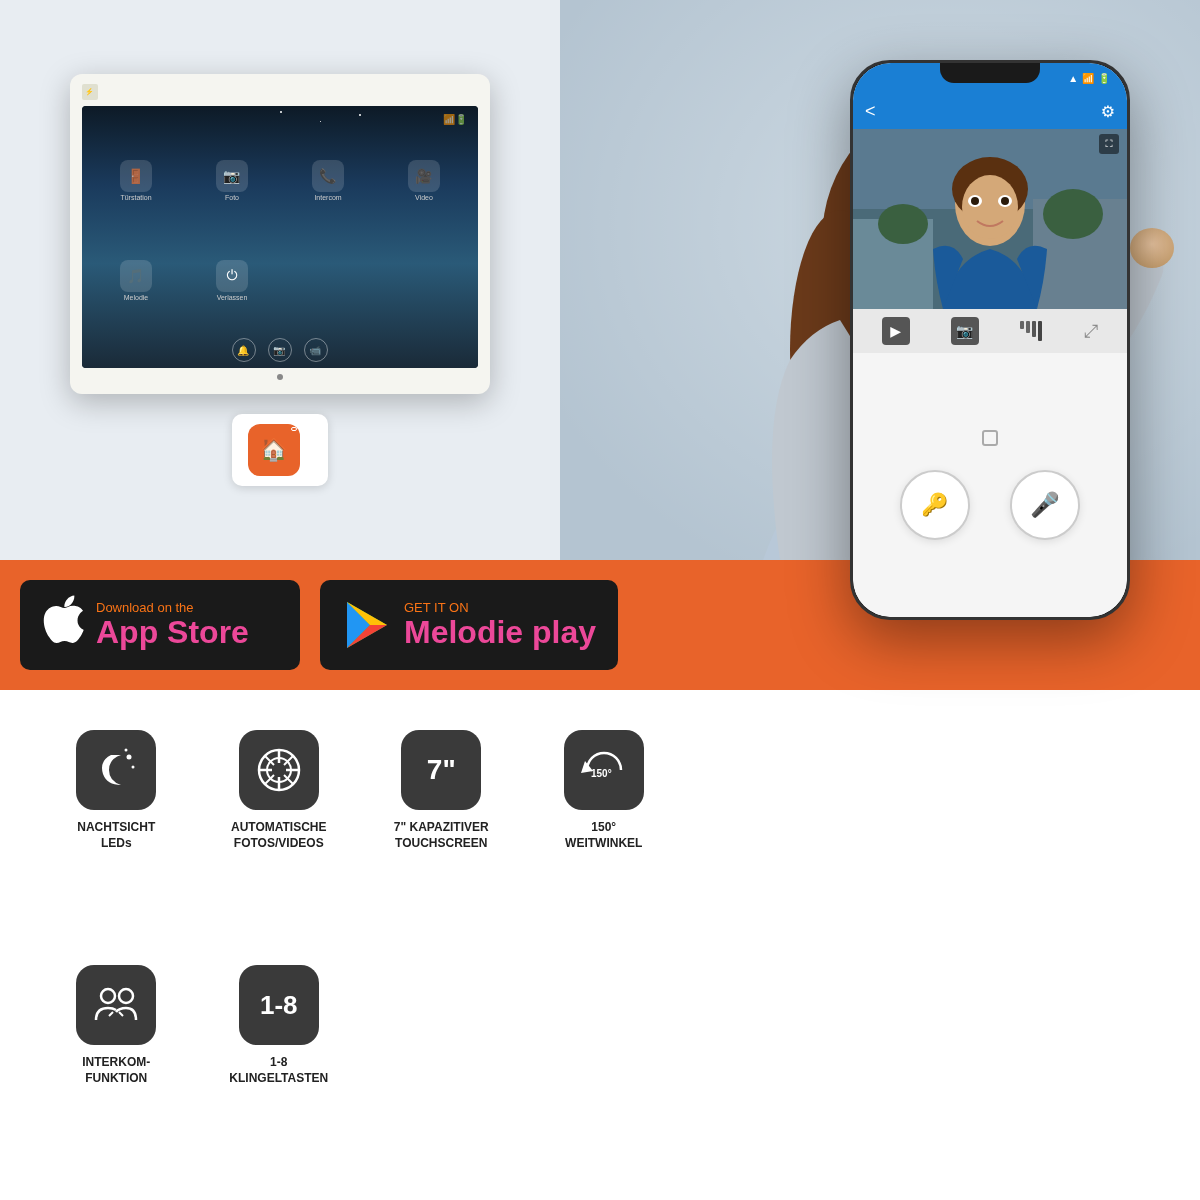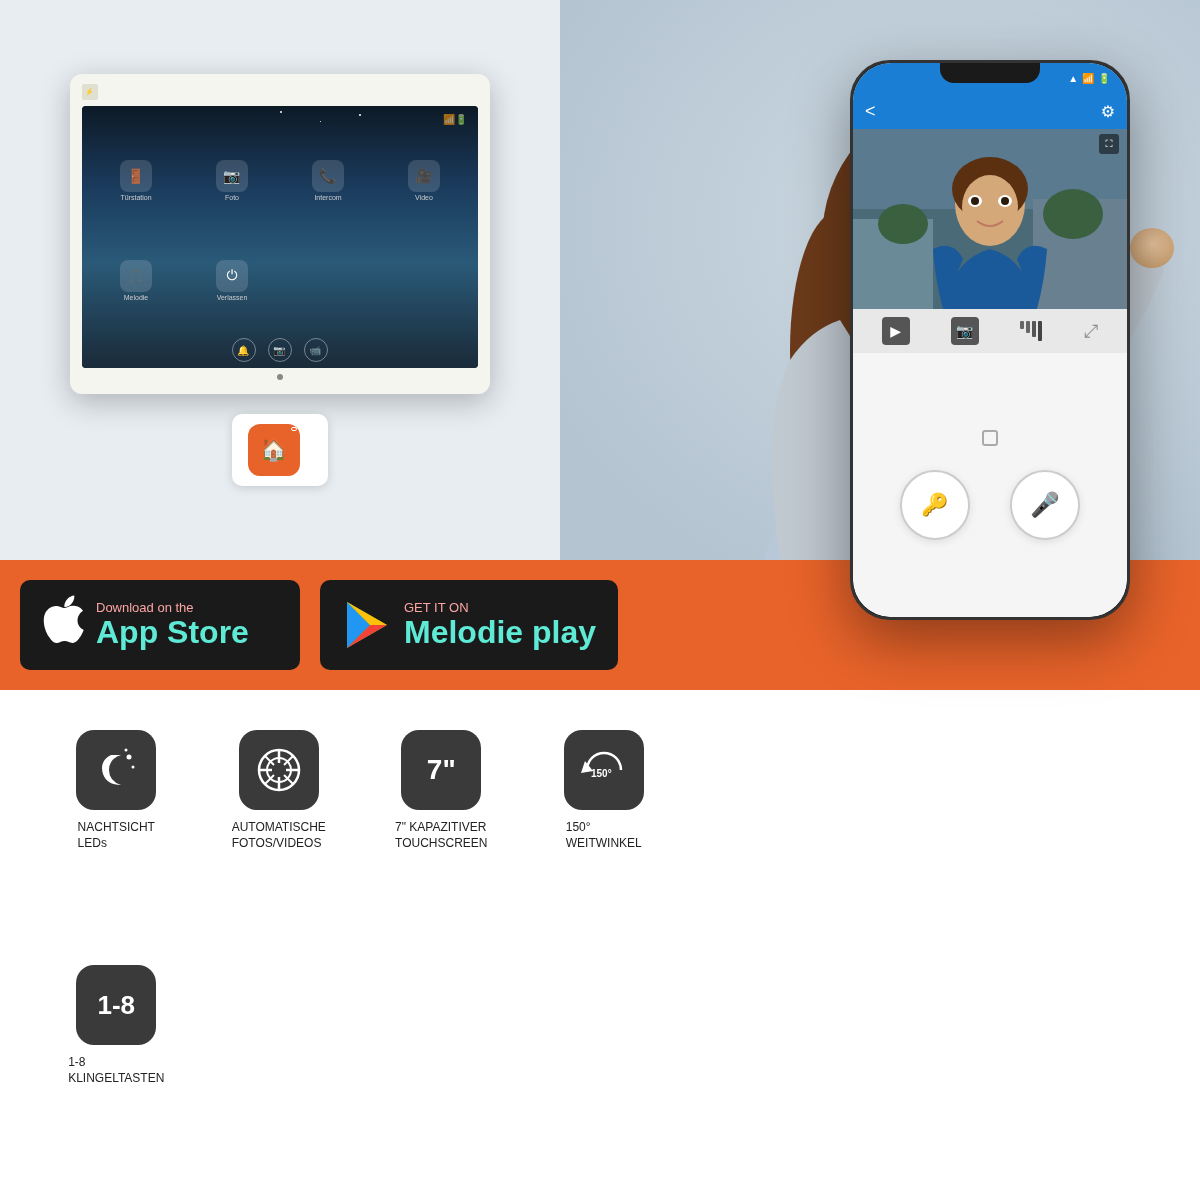--- a/index.html
+++ b/index.html
@@ -216,26 +216,26 @@
     .store-icon {
       font-size: 44px;
       color: white;
     }
     .store-text-block {
       display: flex;
       flex-direction: column;
     }
     .store-small-text {
       font-size: 13px;
-      color: #fca5a5;
+      color: #f97316;
       font-weight: normal;
     }
     .store-big-text {
       font-size: 32px;
-      color: #5eead4;
+      color: #ec4899;
       font-weight: bold;
       line-height: 1.1;
     }
     .google-play-icon {
       display: flex;
       align-items: center;
       justify-content: center;
       width: 50px;
       height: 50px;
     }
@@ -262,22 +262,23 @@
       background: #3a3a3a;
       border-radius: 18px;
       display: flex;
       align-items: center;
       justify-content: center;
       font-size: 36px;
       color: white;
     }
     .feature-label {
       font-size: 12px;
-      font-weight: normal;
+      font-weight: bold;
       color: #222;
+      text-align: center;
       line-height: 1.3;
     }
     .phone-device {
       width: 280px;
       height: 560px;
       background: #1a1a1a;
       border-radius: 40px;
       position: absolute;
       right: 30px;
       top: -200px;
@@ -745,19 +746,32 @@
         <svg width="50" height="50" viewBox="0 0 50 50">
           <path d="M8 25 A17 17 0 1 1 42 25" fill="none" stroke="white" stroke-width="2.5"></path>
           <polygon points="6,16 14,26 2,28" fill="white"></polygon>
           <text x="12" y="32" fill="white" font-size="10" font-weight="bold">150°</text>
         </svg>
       </div>
       <div class="feature-label">150°<br>WEITWINKEL</div>
     </div>
     <div class="feature-item">
       <div class="feature-icon-box">
+
+        <svg width="50" height="50" viewBox="0 0 50 50">
+          <circle cx="17" cy="16" r="7" fill="none" stroke="white" stroke-width="2.5"></circle>
+          <path d="M5 40 Q5 28 17 28 Q22 28 25 30" fill="none" stroke="white" stroke-width="2.5"></path>
+          <circle cx="35" cy="16" r="7" fill="none" stroke="white" stroke-width="2.5"></circle>
+          <path d="M45 40 Q45 28 35 28 Q28 28 25 32" fill="none" stroke="white" stroke-width="2.5"></path>
+          <path d="M18 36 L22 32 M28 32 L32 36" stroke="white" stroke-width="2"></path>
+        </svg>
+      </div>
+      <div class="feature-label">INTERKOM-<br>FUNKTION</div>
+    </div>
+    <div class="feature-item">
+      <div class="feature-icon-box">
         <span style="font-size:26px;font-weight:bold;color:white;font-family:Arial;">1-8</span>
       </div>
       <div class="feature-label">1-8<br>KLINGELTASTEN</div>
     </div>
   </div>
 
 </div>
 
 </body></html>

